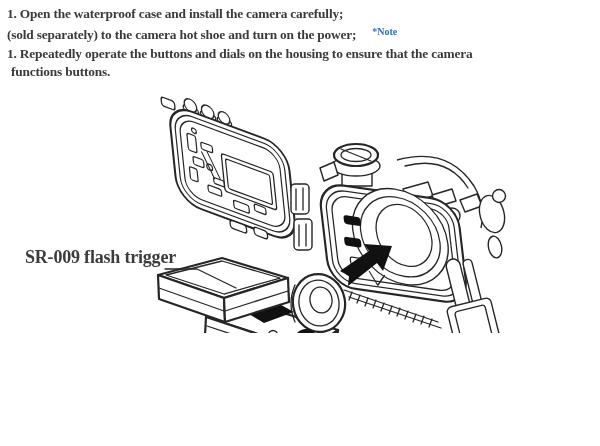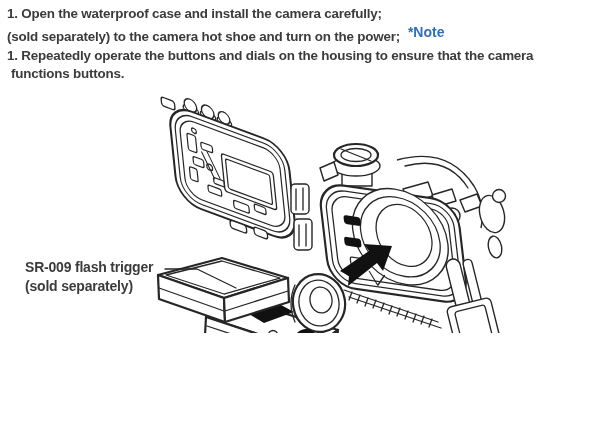--- a/index.html
+++ b/index.html
@@ -2,29 +2,29 @@
 <html style="--c-line: #262626; --c-text: #3b3b3b; --c-note: #2e6fb8; --c-fill: #ffffff; --c-black-fill: #111111; --c-background: #ffffff;"><head>
 <meta charset="utf-8">
 <style>
   :root{
     --c-line:#262626; --c-text:#3b3b3b; --c-note:#2e6fb8;
     --c-fill:#ffffff; --c-black-fill:#111111; --c-background:#ffffff;
   }
   html,body{margin:0;padding:0;}
   .page{position:relative;width:600px;height:333px;overflow:hidden;
         background:var(--c-background);
-        font-family:Liberation Sans, sans-serif;}
+        font-family:Liberation Serif, serif;}
   .instructions{position:absolute;left:7px;top:5px;color:var(--c-text);
         font-size:13.4px;font-weight:600;letter-spacing:-0.2px;
         line-height:18.4px;white-space:nowrap;}
   .iline-cont{padding-left:4px;}
-  .note{color:var(--c-note);font-size:14px;font-weight:700;margin-left:8px;
+  .note{color:var(--c-note);font-size:10px;font-weight:700;margin-left:16px;
         vertical-align:4px;letter-spacing:0;}
-  .callout{position:absolute;left:25px;top:258px;color:var(--c-text);
-        font-size:14px;font-weight:600;letter-spacing:-0.2px;
+  .callout{position:absolute;left:25px;top:248px;color:var(--c-text);
+        font-size:18px;font-weight:600;letter-spacing:-0.2px;
         line-height:18.5px;white-space:nowrap;}
   .diagram{position:absolute;left:0;top:0;}
   svg .ln{fill:none;stroke:var(--c-line);stroke-width:1.3;
         stroke-linejoin:round;stroke-linecap:round;}
   svg .wh{fill:var(--c-fill);stroke:var(--c-line);stroke-width:2.2;
         stroke-linejoin:round;}
   svg .wh1{fill:var(--c-fill);stroke:var(--c-line);stroke-width:1.4;
         stroke-linejoin:round;}
   svg .bk{fill:var(--c-black-fill);stroke:none;}
 </style>
@@ -163,16 +163,15 @@
       <path class="wh" d="M158,275 L159,299 L225,322 L224,298 Z"></path>
       <path class="wh" d="M224,298 L288,278 L289,302 L225,322 Z"></path>
       <path class="ln" d="M159,288 L224,311 M225,311 L288,291"></path>
     </g>
 
     <path class="ln" d="M165,269 L197,269 L236,288" stroke-width="1.5"></path>
   </svg>
 
   <div class="callout">
     <div>SR-009 flash trigger</div>
-    <div>(sold separately)</div>
   </div>
 
 </div>
 
 </body></html>

